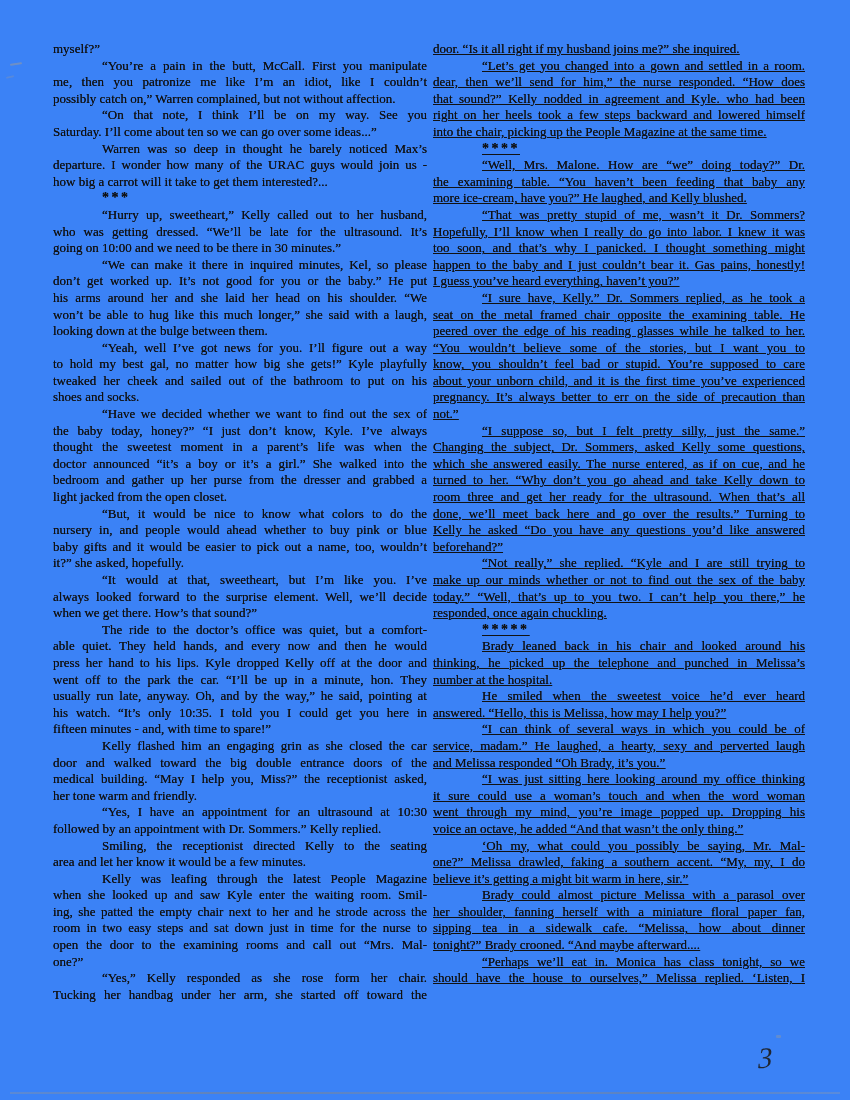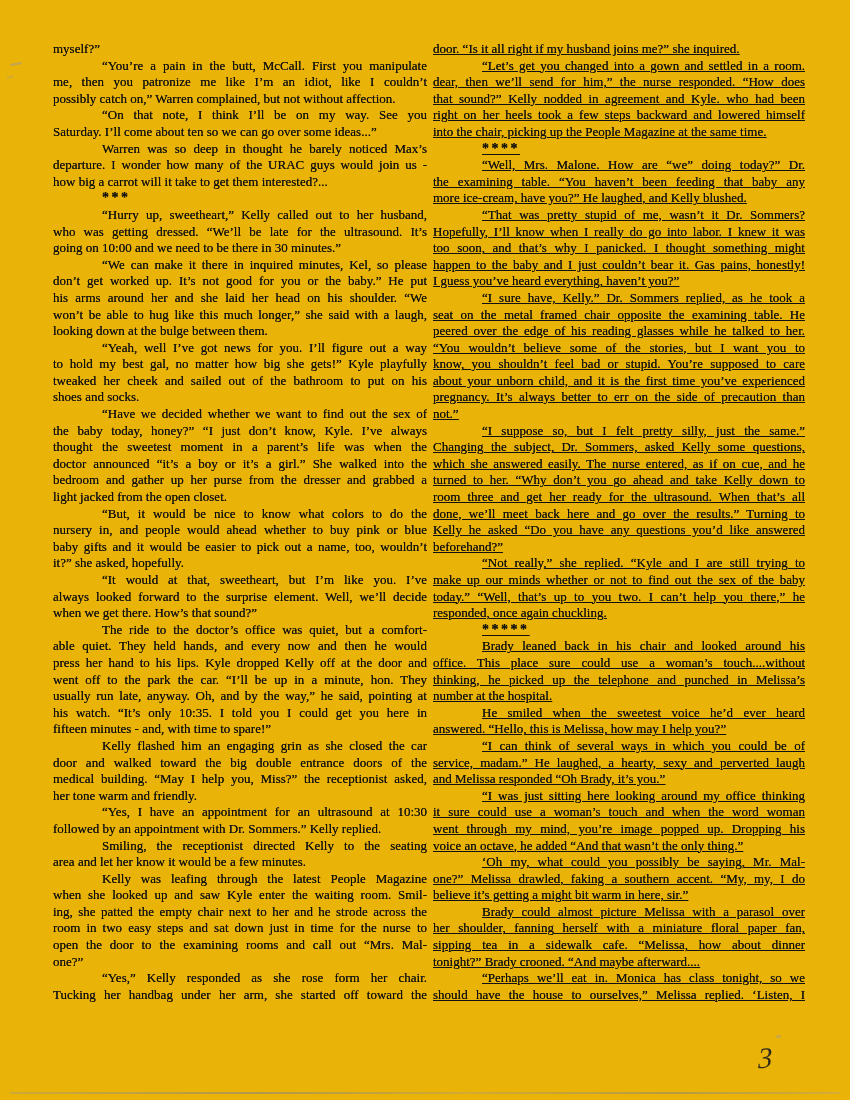--- a/index.html
+++ b/index.html
@@ -7,21 +7,21 @@
     padding: 0;
     width: 850px;
     height: 1100px;
     overflow: hidden;
     background: #fbfbfa;
   }
   .page {
     position: relative;
     width: 850px;
     height: 1100px;
-    background: #eab308;
+    background: #3b82f6;
     font-family: "Liberation Serif", "DejaVu Serif", serif;
     color: #121212;
   }
   .col {
     position: absolute;
     top: 41px;
     font-size: 13px;
     line-height: 16.6px;
     text-shadow: 0 0 0.35px rgba(10,10,10,0.85);
   }
@@ -176,21 +176,20 @@
       <div class="line">room three and get her ready for the ultrasound. When that’s all</div>
       <div class="line">done, we’ll meet back here and go over the results.” Turning to</div>
       <div class="line">Kelly he asked “Do you have any questions you’d like answered</div>
       <div class="line end">beforehand?”</div>
       <div class="line indent">“Not really,” she replied. “Kyle and I are still trying to</div>
       <div class="line">make up our minds whether or not to find out the sex of the baby</div>
       <div class="line">today.” “Well, that’s up to you two. I can’t help you there,” he</div>
       <div class="line end">responded, once again chuckling.</div>
       <div class="line sep indent end">*****</div>
       <div class="line indent">Brady leaned back in his chair and looked around his</div>
-      <div class="line">office. This place sure could use a woman’s touch....without</div>
       <div class="line">thinking, he picked up the telephone and punched in Melissa’s</div>
       <div class="line end">number at the hospital.</div>
       <div class="line indent">He smiled when the sweetest voice he’d ever heard</div>
       <div class="line end">answered. “Hello, this is Melissa, how may I help you?”</div>
       <div class="line indent">“I can think of several ways in which you could be of</div>
       <div class="line">service, madam.” He laughed, a hearty, sexy and perverted laugh</div>
       <div class="line end">and Melissa responded “Oh Brady, it’s you.”</div>
       <div class="line indent">“I was just sitting here looking around my office thinking</div>
       <div class="line">it sure could use a woman’s touch and when the word woman</div>
       <div class="line">went through my mind, you’re image popped up. Dropping his</div>

